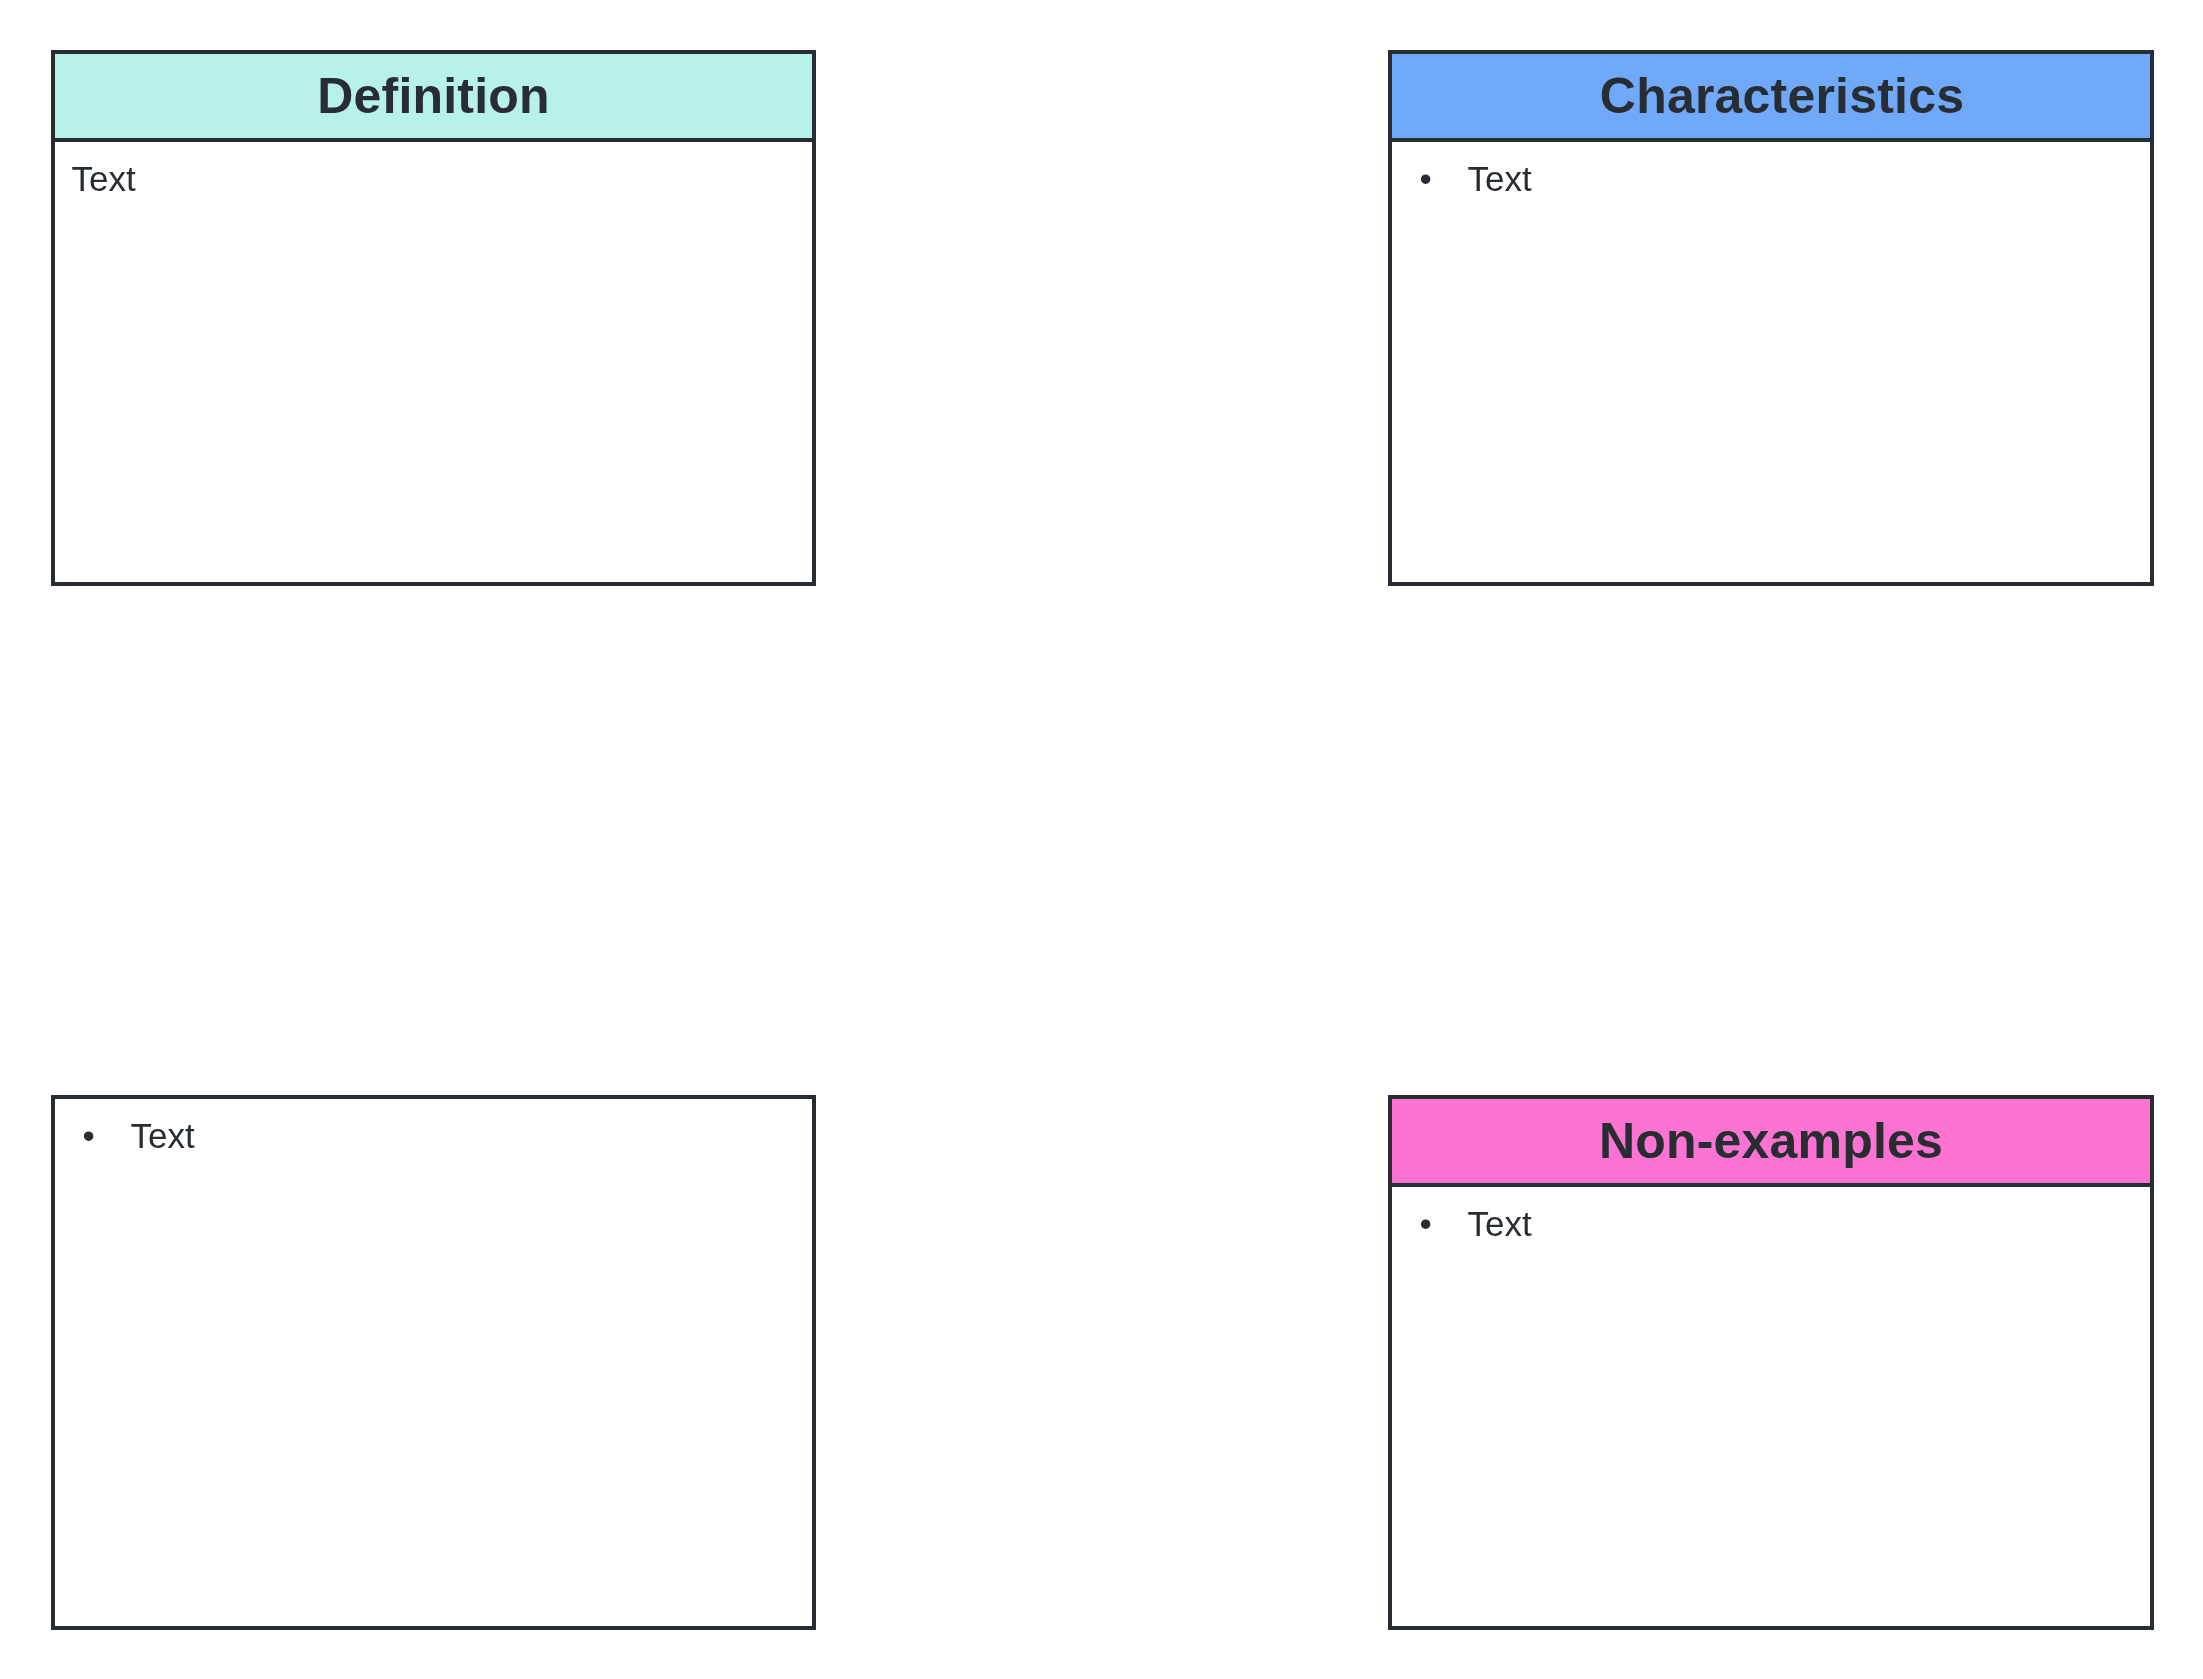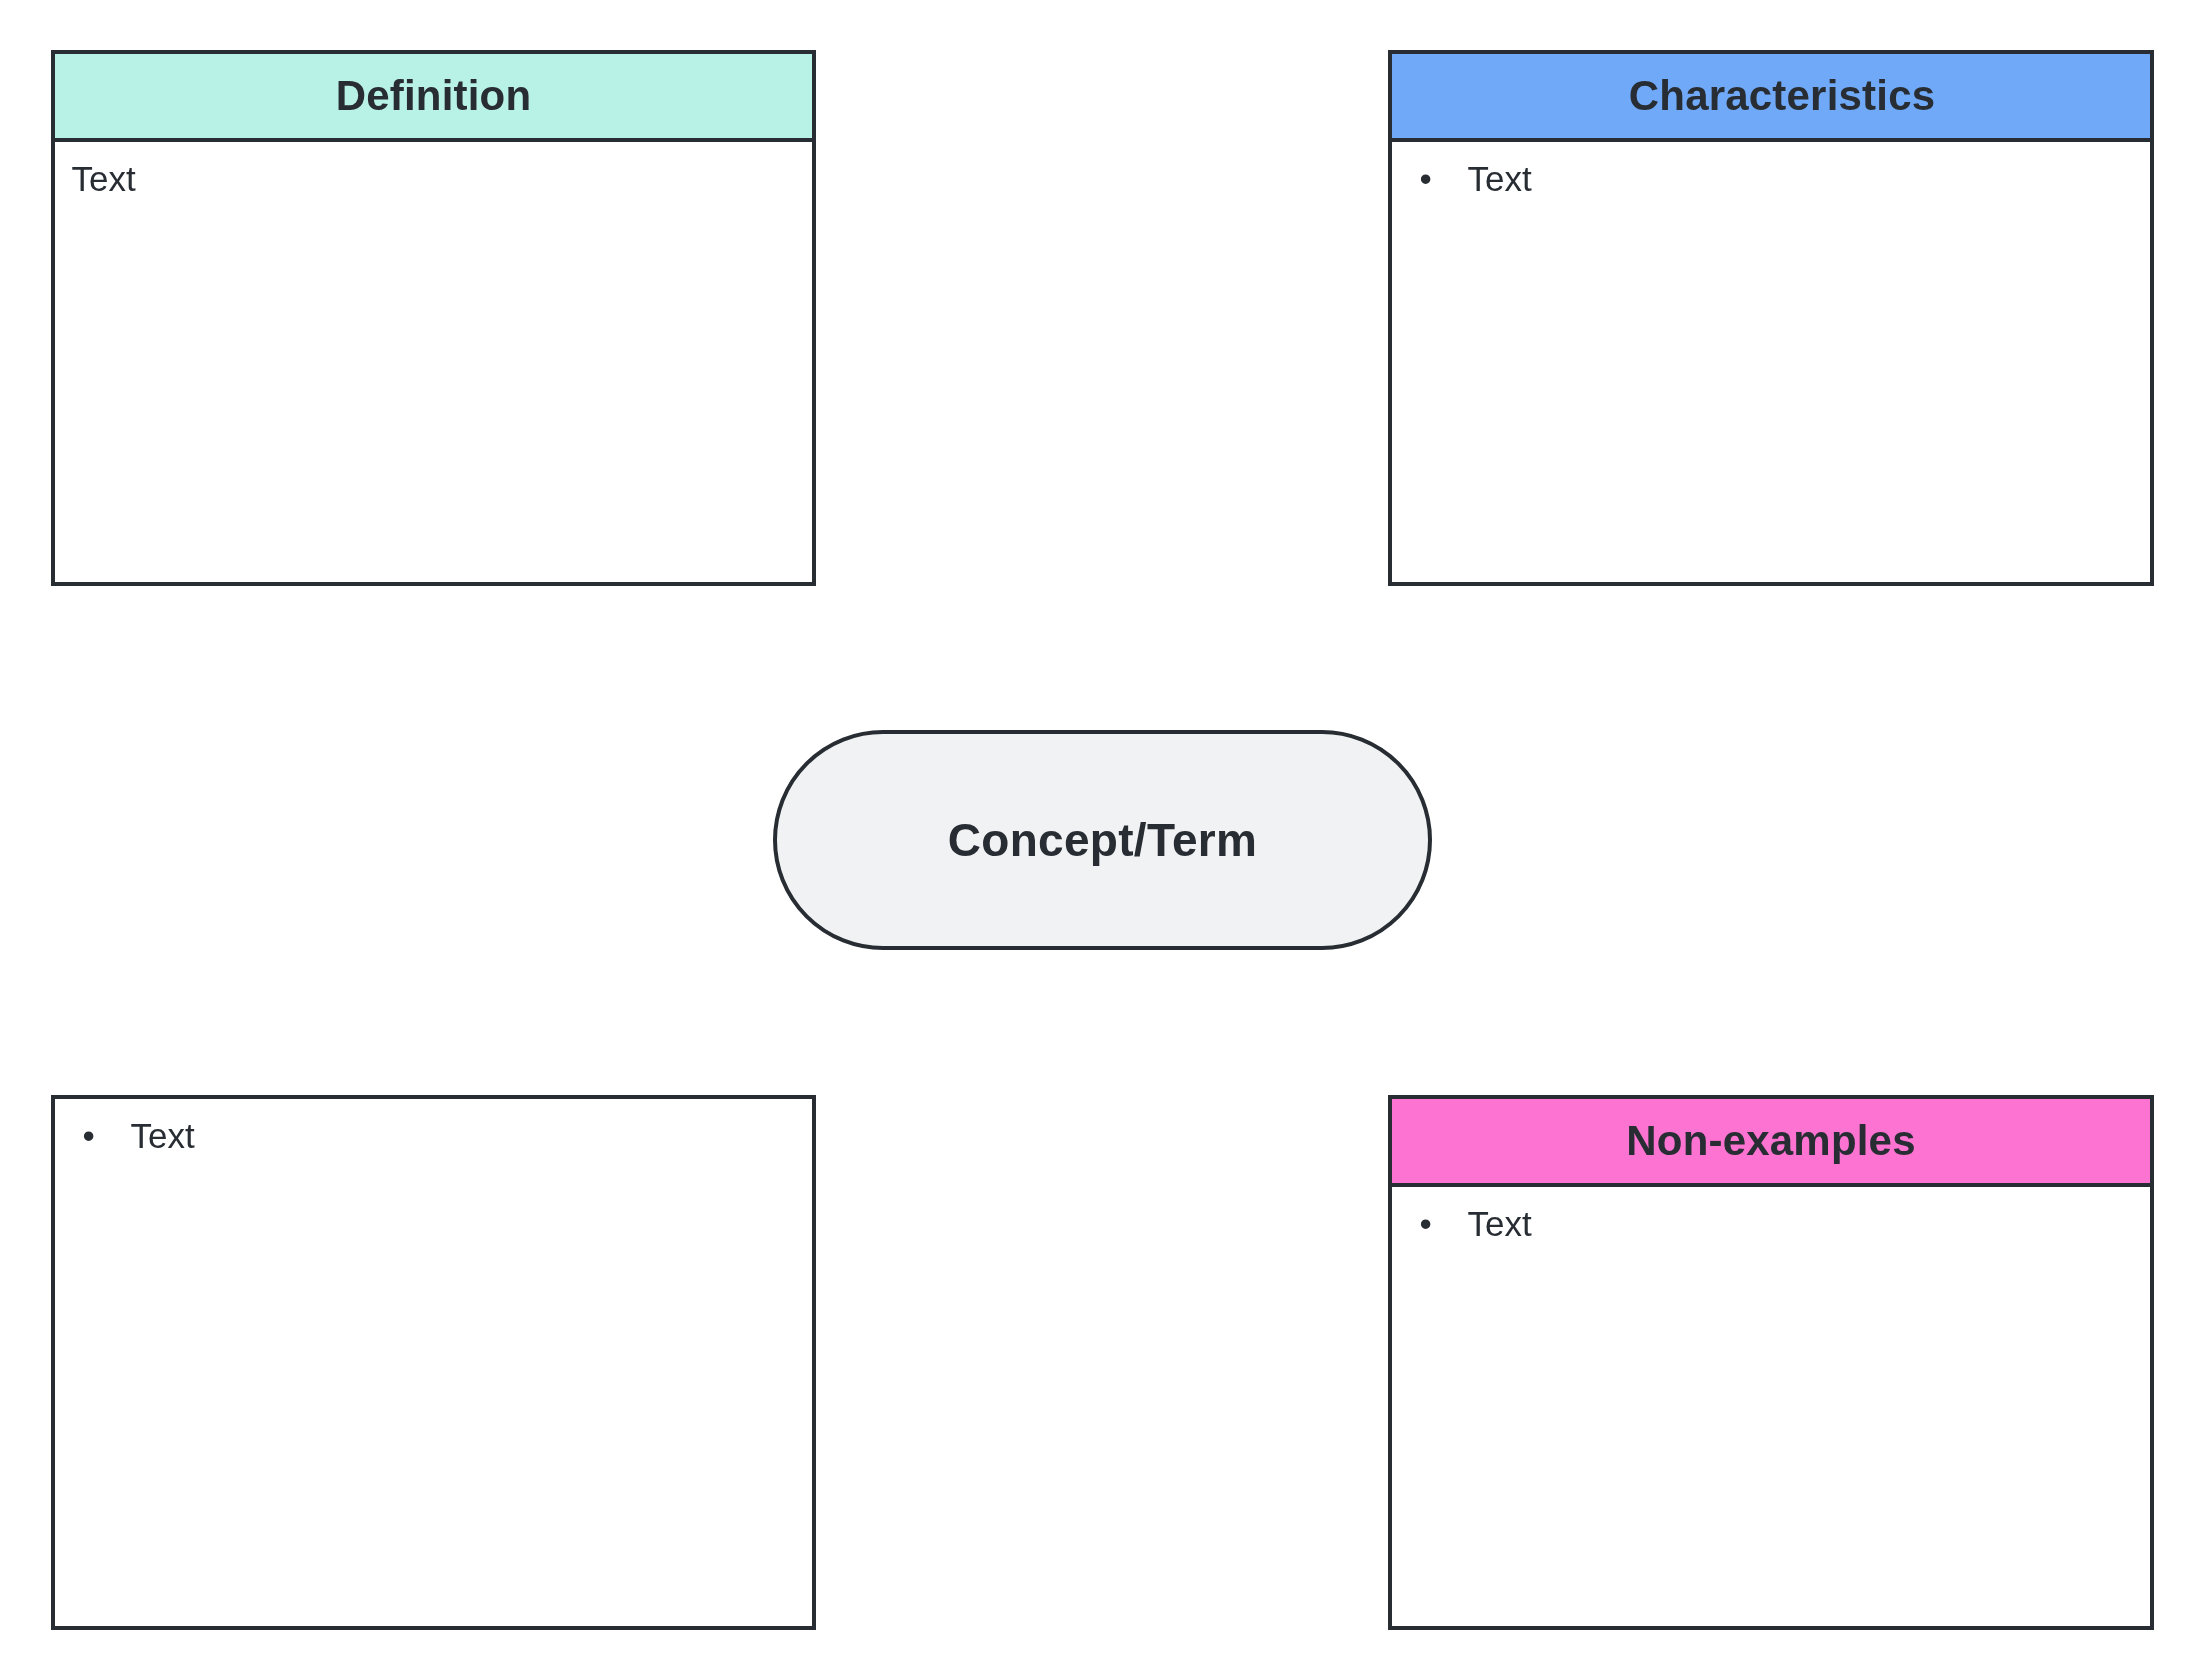--- a/index.html
+++ b/index.html
@@ -32,21 +32,21 @@
   }
 
   .quad-header {
     box-sizing: border-box;
     height: 88px;
     flex: 0 0 88px;
     border-bottom: 4.6px solid #282d33;
     display: flex;
     align-items: center;
     justify-content: center;
-    font-size: 42px;
+    font-size: 50px;
     font-weight: bold;
     color: #282d33;
     letter-spacing: 0.2px;
     line-height: 1;
     user-select: none;
   }
 
   .quad-body {
     flex: 1 1 auto;
     box-sizing: border-box;
@@ -148,23 +148,20 @@
     <div class="quad-body">
       <ul class="body-list">
         <li>
           <span class="bullet-mark">•</span>
           <span class="bullet-text">Text</span>
         </li>
       </ul>
     </div>
   </div>
 
-  <div id="concept-node">
-    <span id="concept-label">Concept/Term</span>
-  </div>
 
   <div class="quad" id="box-examples">
     <div class="quad-body">
       <ul class="body-list">
         <li>
           <span class="bullet-mark">•</span>
           <span class="bullet-text">Text</span>
         </li>
       </ul>
     </div>

